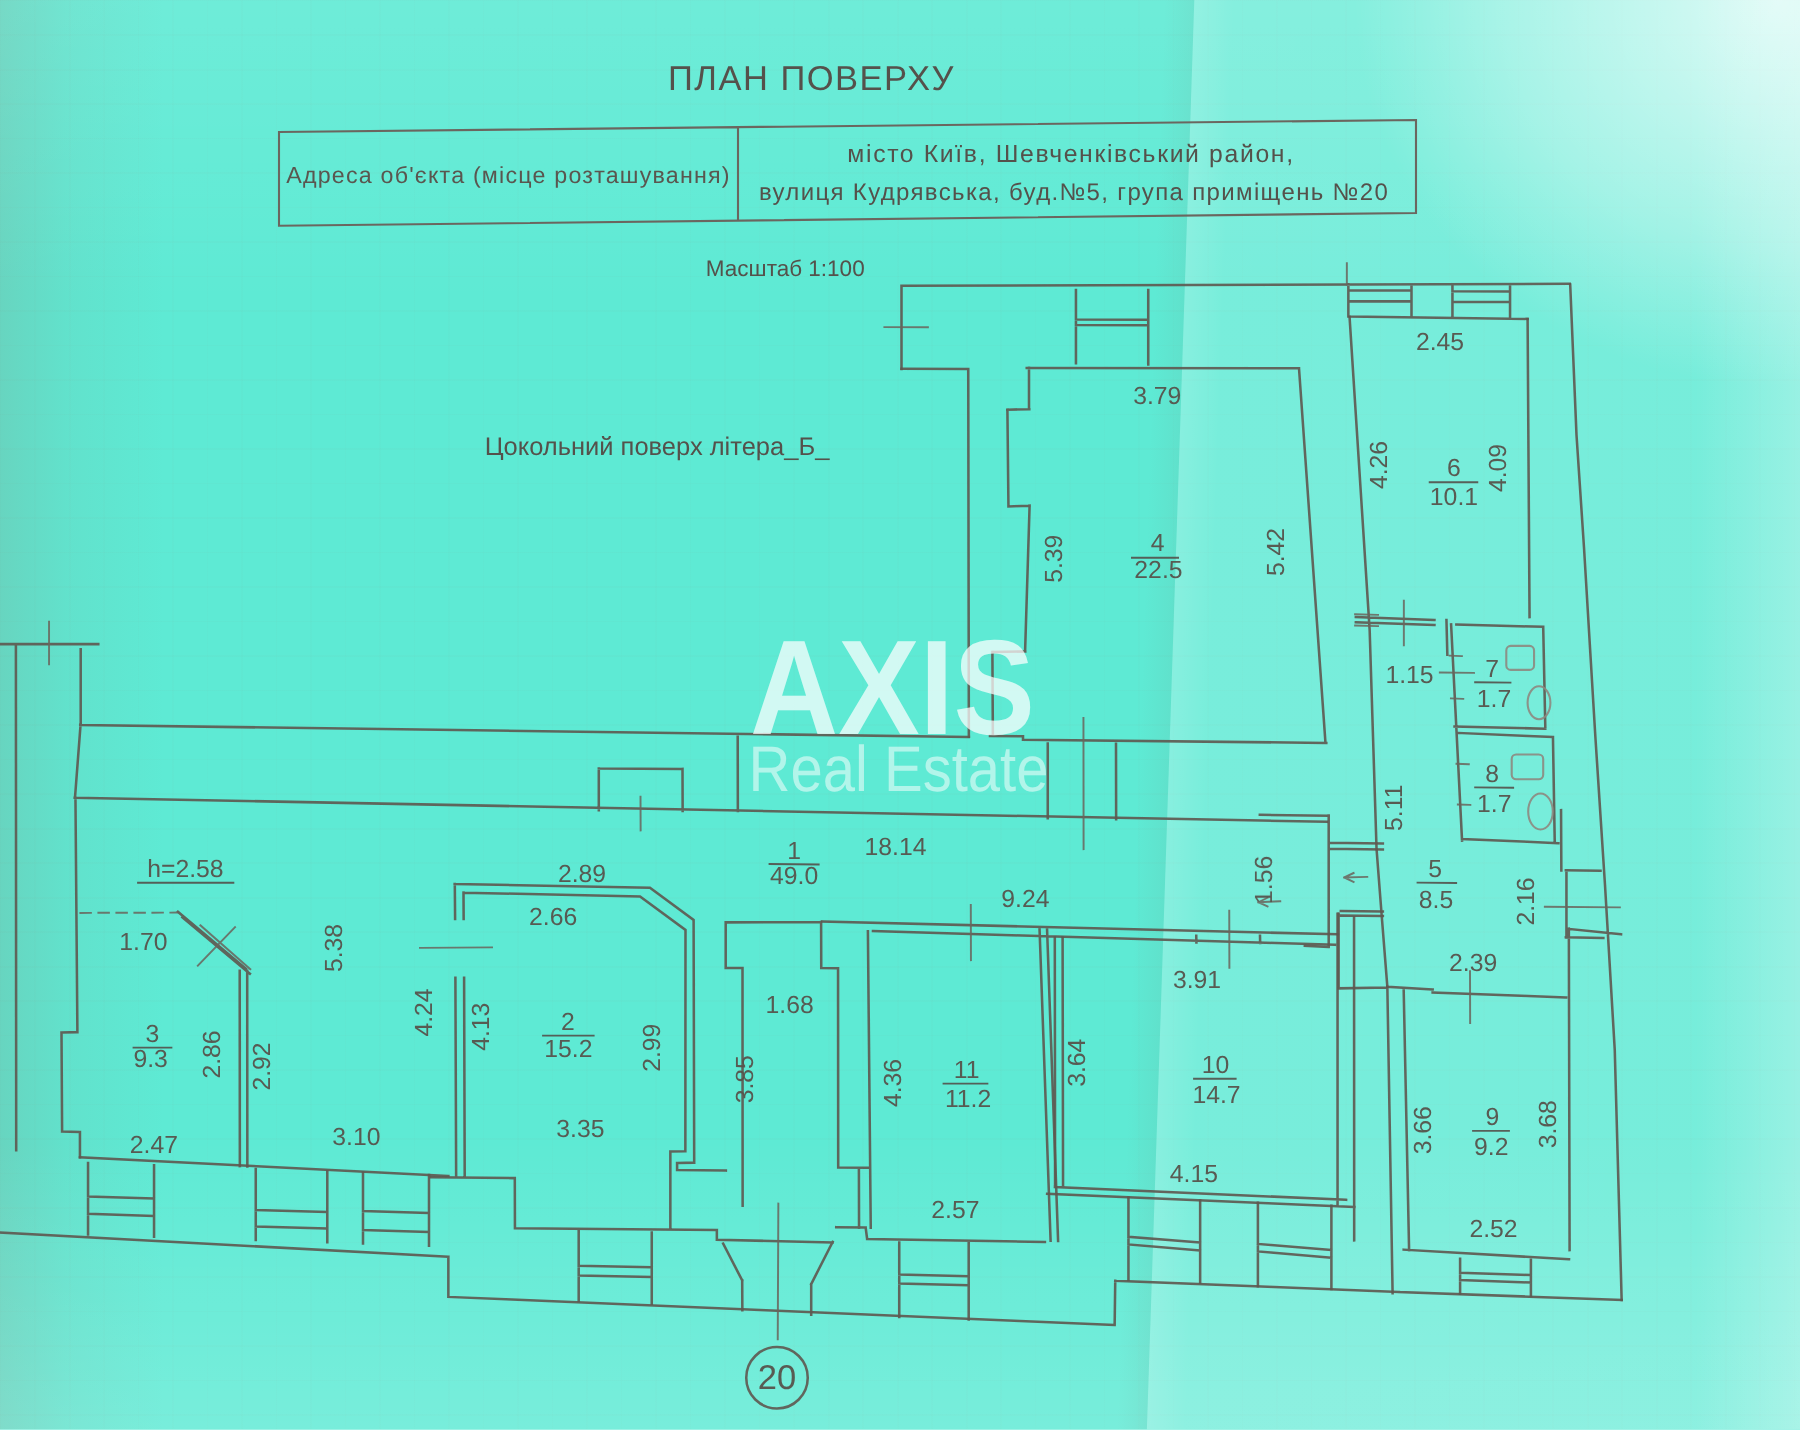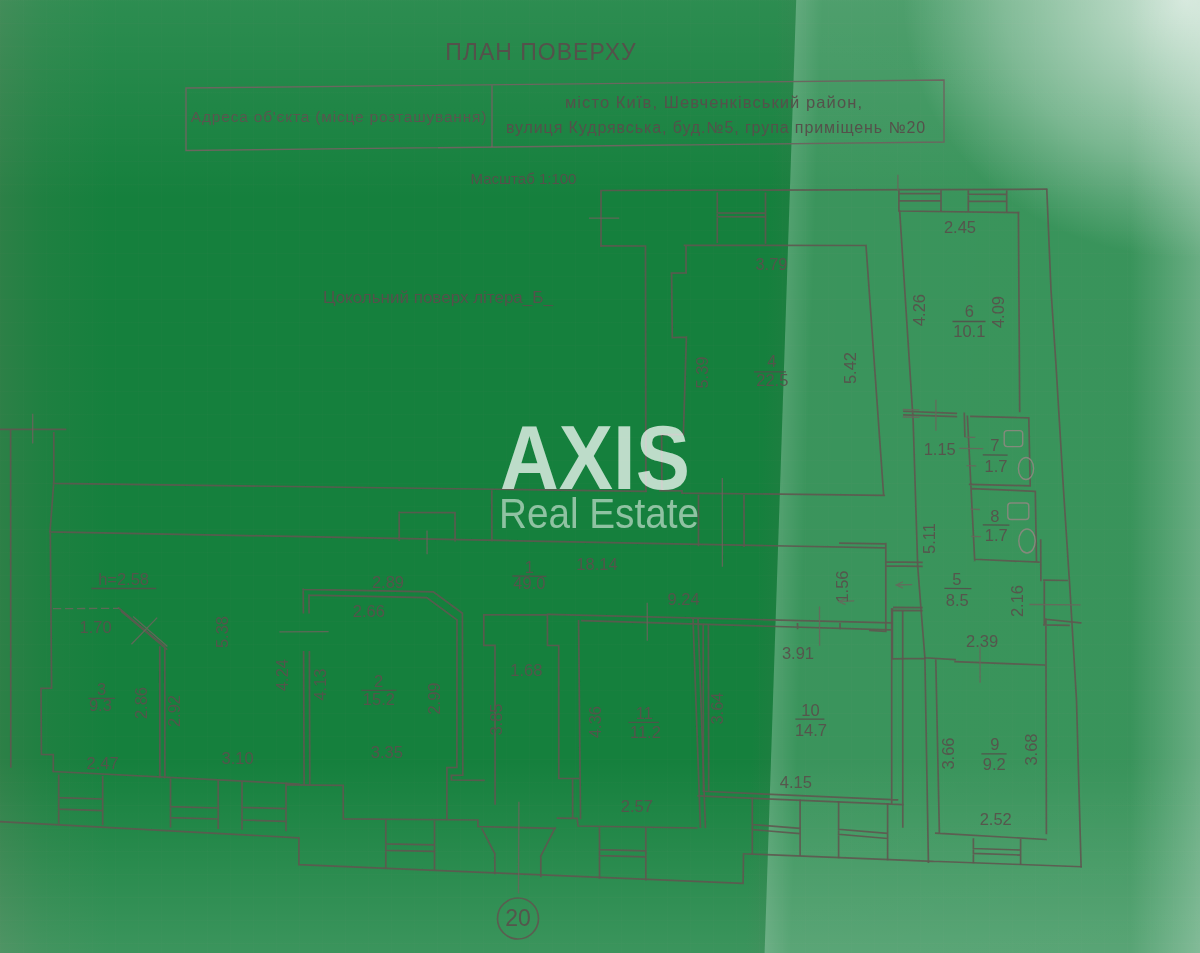--- a/index.html
+++ b/index.html
@@ -1,16 +1,16 @@
 <!DOCTYPE html>
 <html><head>
 <meta charset="utf-8">
 <style>
 html,body{margin:0;padding:0;}
-#page{position:relative;width:1200px;height:953px;overflow:hidden;background:#15803d;font-family:"Liberation Sans",sans-serif;}
+#page{position:relative;width:1200px;height:953px;overflow:hidden;background:#5eead4;font-family:"Liberation Sans",sans-serif;}
 #grid{position:absolute;left:0;top:0;width:1200px;height:953px;
  background-image:repeating-linear-gradient(to bottom, rgba(140,130,115,0.03) 0px, rgba(140,130,115,0.03) 1px, transparent 1px, transparent 23px),
  repeating-linear-gradient(to right, rgba(140,130,115,0.025) 0px, rgba(140,130,115,0.025) 1px, transparent 1px, transparent 23px);}
 #shade1{position:absolute;left:0;top:0;width:1200px;height:953px;
  background:linear-gradient(to right, rgba(140,128,110,0.20) 0px, rgba(140,128,110,0.08) 45px, rgba(140,128,110,0.0) 110px);}
 #shade2{position:absolute;left:0;top:0;width:1200px;height:953px;
  background:linear-gradient(to bottom, rgba(255,255,255,0.10) 0px, rgba(255,255,255,0.0) 200px, rgba(255,255,255,0.0) 760px, rgba(255,255,255,0.16) 950px);}
 #fold{position:absolute;left:797px;top:-24px;width:560px;height:1050px;transform:rotate(1.9deg);transform-origin:top left;
  background:linear-gradient(to right, rgba(255,255,255,0.26) 0px, rgba(255,255,255,0.16) 26px, rgba(255,255,255,0.15) 100%);}
 #folddark{position:absolute;left:777px;top:-24px;width:20px;height:1050px;transform:rotate(1.9deg);transform-origin:top right;

